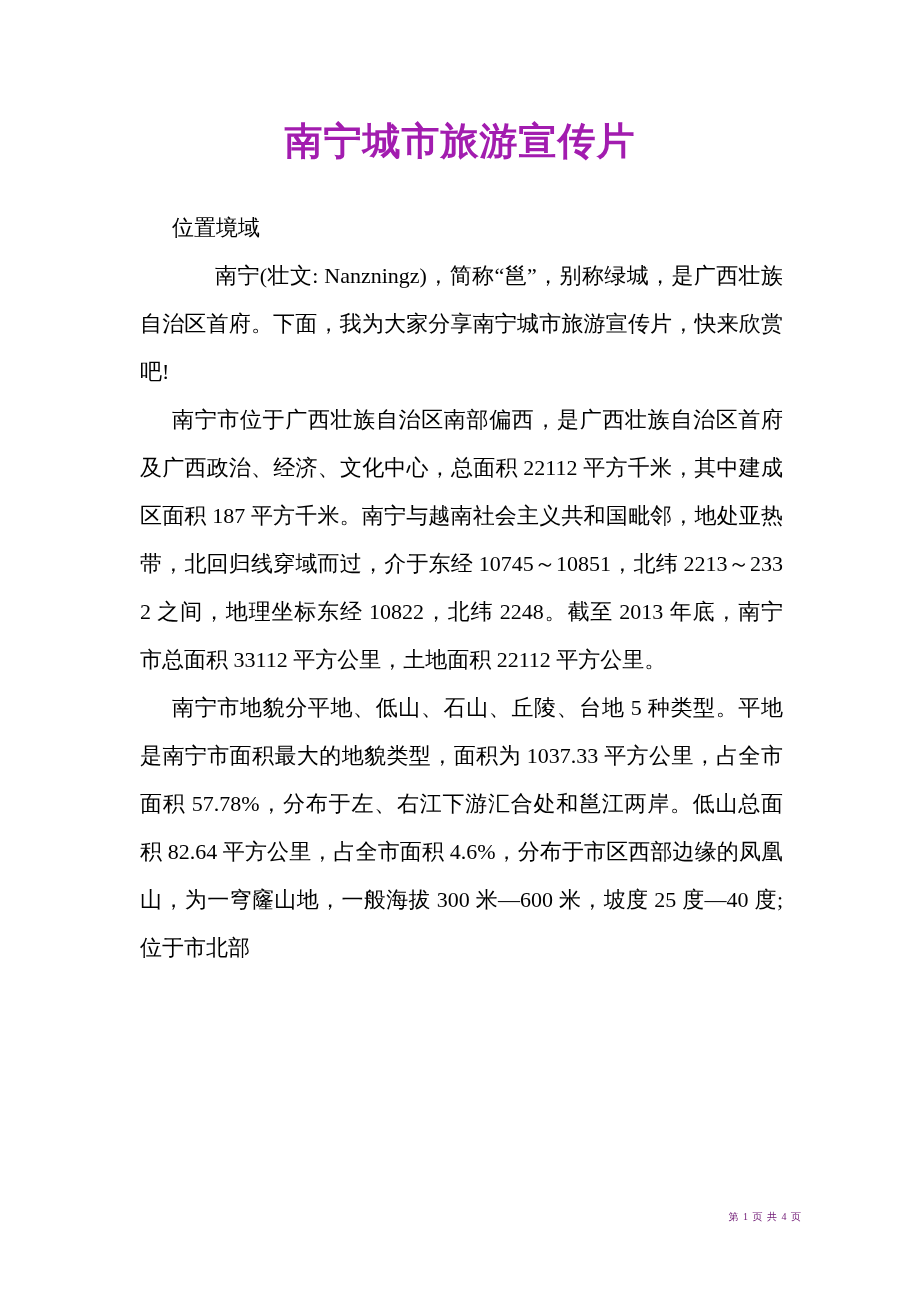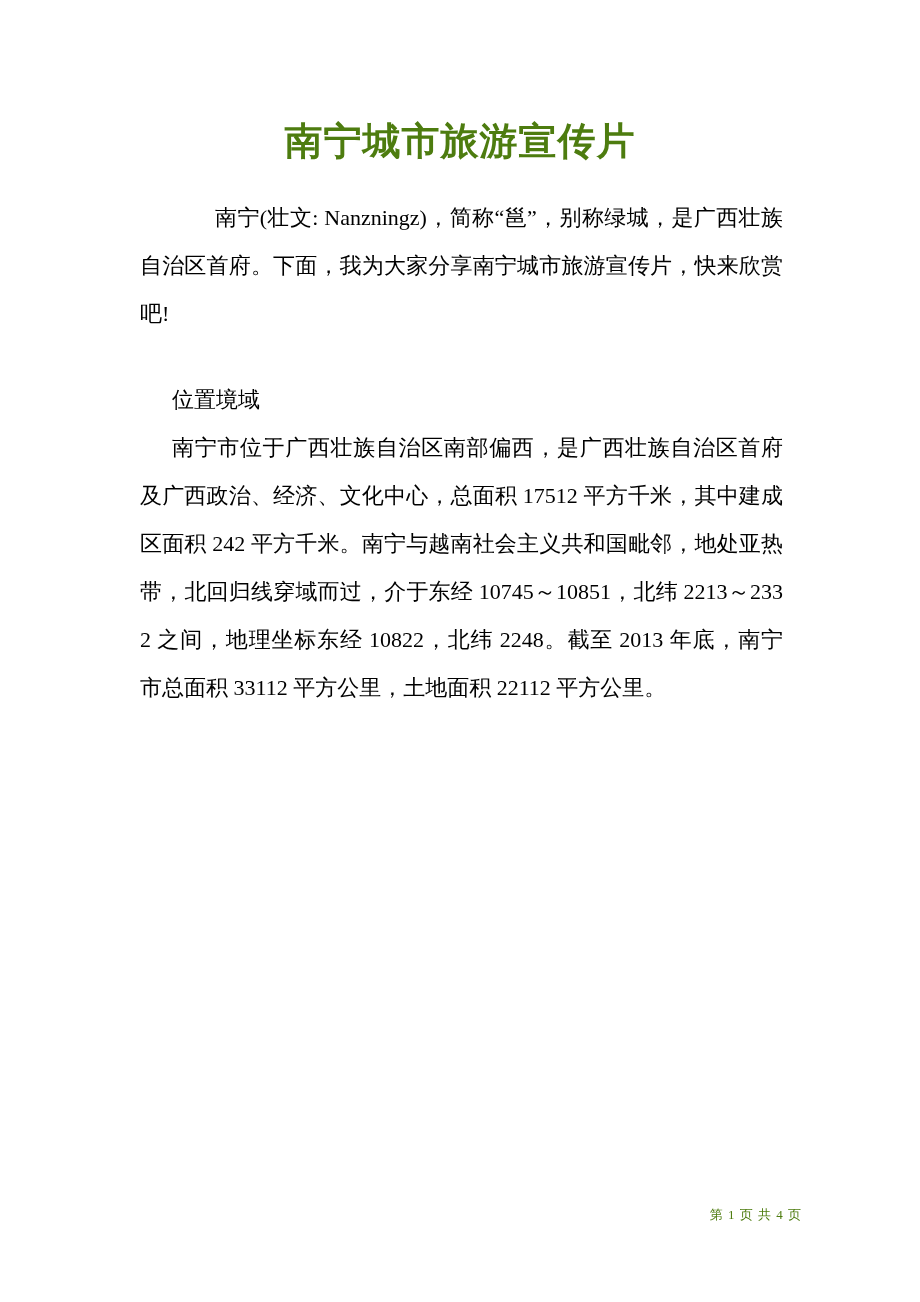--- a/index.html
+++ b/index.html
@@ -16,21 +16,21 @@
     font-family: "Liberation Serif", "DejaVu Serif", serif;
     color: #000000;
   }
   .doc-title {
     margin: 0;
     padding-top: 116px;
     text-align: center;
     font-size: 38px;
     line-height: 50px;
     font-weight: bold;
-    color: #4d7c0f;
+    color: #a21caf;
     letter-spacing: 1px;
   }
   .content {
     margin: 28px 137px 0 140px;
   }
   .para {
     margin: 0;
     font-size: 22px;
     line-height: 48px;
     text-align: justify;
@@ -44,41 +44,42 @@
   .para.heading {
     text-indent: 32px;
   }
   .gap-before {
     margin-top: 38px;
   }
   .footer {
     position: absolute;
     right: 118px;
     bottom: 78px;
-    font-size: 13px;
-    color: #4d7c0f;
+    font-size: 10px;
+    color: #701a75;
     font-family: "Liberation Serif", "DejaVu Serif", serif;
     letter-spacing: 1px;
   }
 </style>
 </head>
 <body>
 
 <div class="page">
 
   <h1 class="doc-title">南宁城市旅游宣传片</h1>
 
   <div class="content">
 
+    <p class="para heading gap-before">位置境域</p>
+
     <p class="para intro">南宁(壮文: Nanzningz)，简称“邕”，别称绿城，是广西壮族自治区首府。下面，我为大家分享南宁城市旅游宣传片，快来欣赏吧!</p>
 
-    <p class="para heading gap-before">位置境域</p>
-
-    <p class="para body">南宁市位于广西壮族自治区南部偏西，是广西壮族自治区首府及广西政治、经济、文化中心，总面积 17512 平方千米，其中建成区面积 242 平方千米。南宁与越南社会主义共和国毗邻，地处亚热带，北回归线穿域而过，介于东经 10745～10851，北纬 2213～2332 之间，地理坐标东经 10822，北纬 2248。截至 2013 年底，南宁市总面积 33112 平方公里，土地面积 22112 平方公里。</p>
+    <p class="para body">南宁市位于广西壮族自治区南部偏西，是广西壮族自治区首府及广西政治、经济、文化中心，总面积 22112 平方千米，其中建成区面积 187 平方千米。南宁与越南社会主义共和国毗邻，地处亚热带，北回归线穿域而过，介于东经 10745～10851，北纬 2213～2332 之间，地理坐标东经 10822，北纬 2248。截至 2013 年底，南宁市总面积 33112 平方公里，土地面积 22112 平方公里。</p>
 
 
 
+    <p class="para body">南宁市地貌分平地、低山、石山、丘陵、台地 5 种类型。平地是南宁市面积最大的地貌类型，面积为 1037.33 平方公里，占全市面积 57.78%，分布于左、右江下游汇合处和邕江两岸。低山总面积 82.64 平方公里，占全市面积 4.6%，分布于市区西部边缘的凤凰山，为一穹窿山地，一般海拔 300 米—600 米，坡度 25 度—40 度;位于市北部</p>
 
   </div>
 
   <div class="footer">第 1 页 共 4 页</div>
 
 </div>
 
 </body></html>

